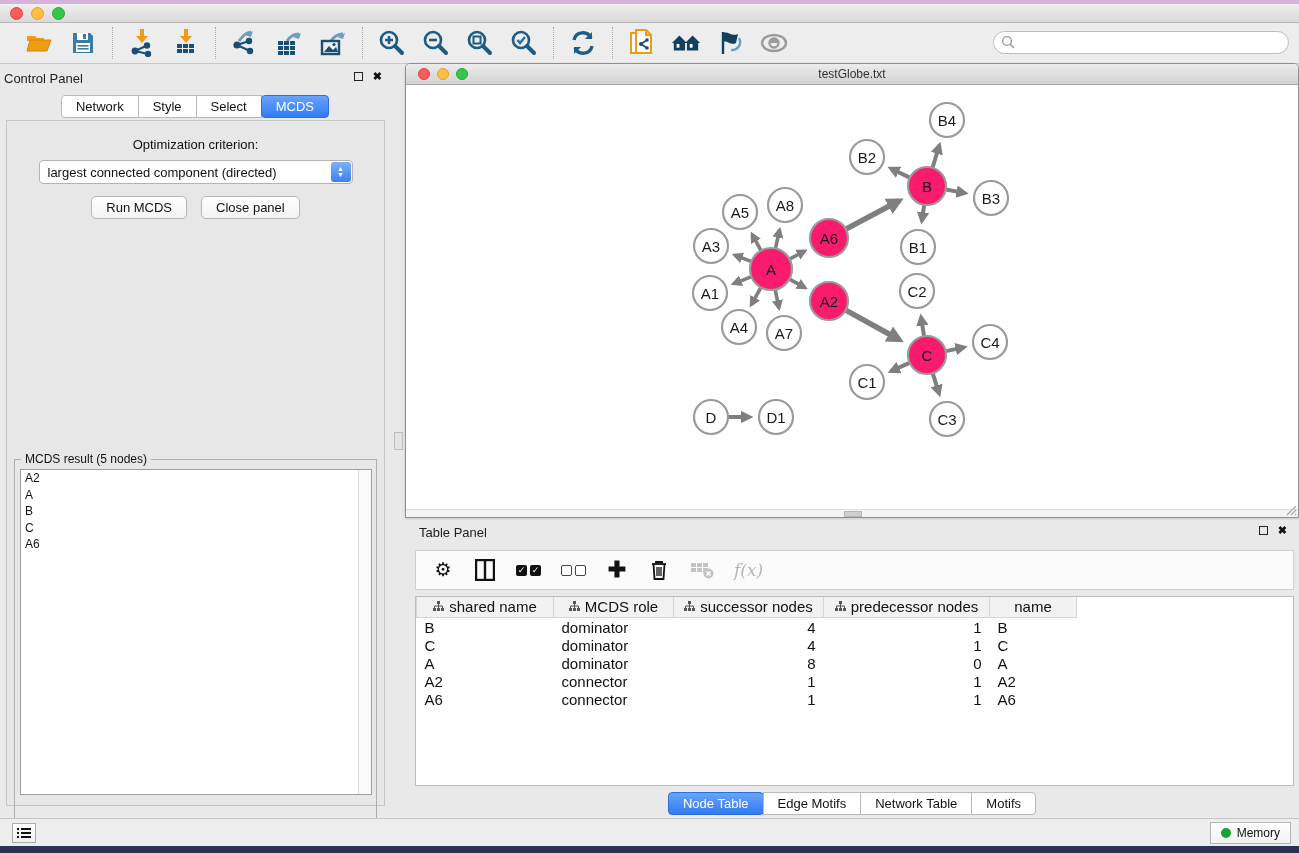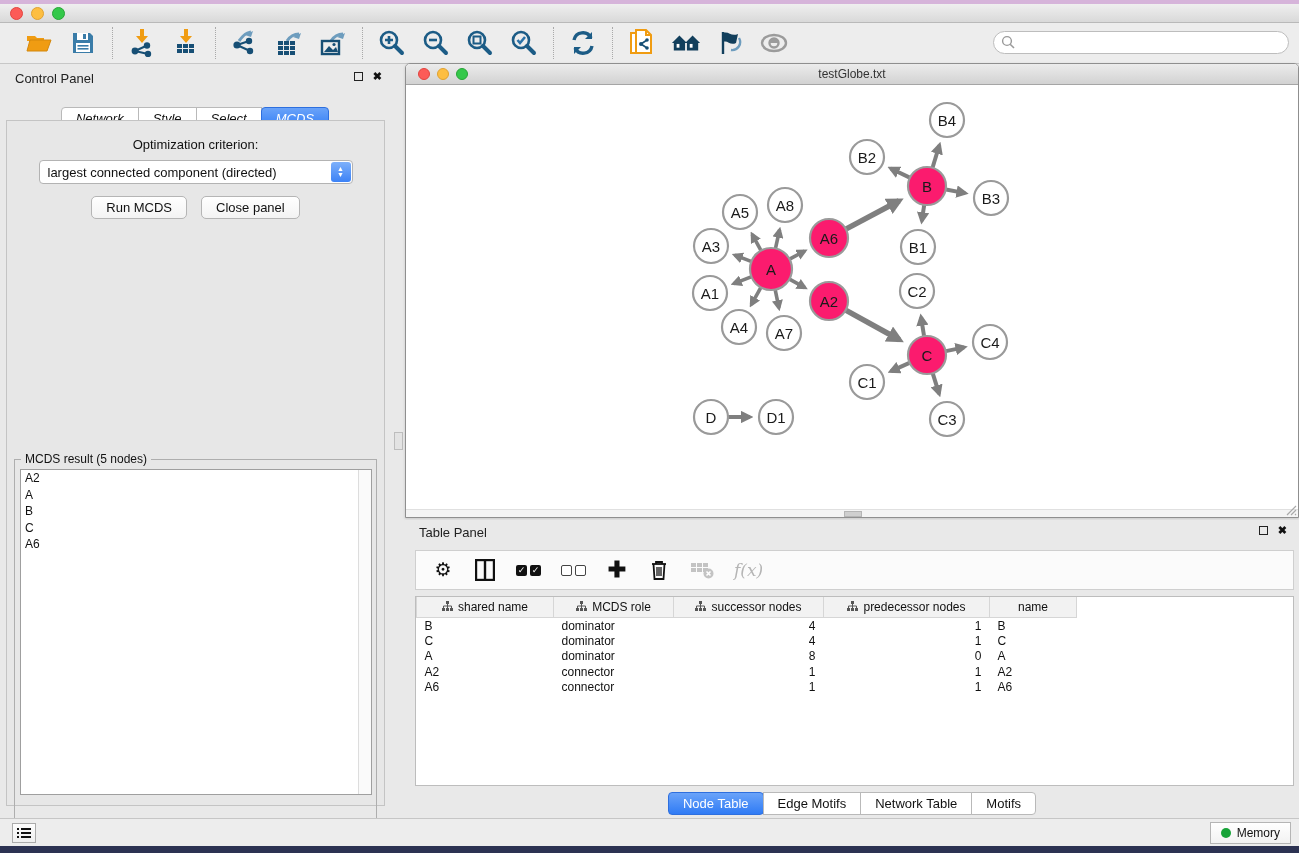--- a/index.html
+++ b/index.html
@@ -40,25 +40,25 @@
     width:296px; height:23px; border:1px solid #bdbdbd; border-radius:12px;
     background:#fff; display:flex; align-items:center; padding-left:7px;
   }
   .search-box input { border:none; outline:none; flex:1; font-size:12px; background:transparent; height:18px; }
   
   .control-panel {
     position:absolute; left:0; top:65px; width:390px; height:747px;
     background:#e9e9e9;
   }
   .panel-header { position:relative; height:26px; }
-  .panel-header .ph-title { position:absolute; left:15px; top:6px; font-size:13px; color:#222; }
+  .panel-header .ph-title { position:absolute; left:4px; top:6px; font-size:13px; color:#222; }
   .ph-icons { position:absolute; right:8px; top:6px; display:flex; gap:10px; align-items:center; }
   .float-box { width:9px; height:9px; border:1.5px solid #222; display:inline-block; }
   .close-x { font-size:11px; font-weight:bold; color:#111; line-height:11px; }
-  .ctrl-tabs { display:flex; justify-content:center; margin-top:16px;font-style:italic; }
+  .ctrl-tabs { display:flex; justify-content:center; margin-top:4px; }
   .seg-tab {
     font-size:13px; color:#111; background:#fff; border:1px solid #b9b9b9;
     padding:3px 14px; margin-left:-1px; cursor:default;
   }
   .seg-tab:first-child{ border-radius:4px 0 0 4px; margin-left:0; }
   .seg-tab:last-child{ border-radius:0 4px 4px 0; }
   .seg-tab.active {
     background:linear-gradient(#6aa3f9,#2f7bf5); color:#fff; border-color:#2e6fde;
     border-radius:4px;
   }
@@ -140,21 +140,21 @@
   .chk { width:11px; height:11px; border-radius:2px; display:inline-block; }
   .chk.on { background:#111; color:#fff; font-size:9px; line-height:11px; text-align:center; }
   .chk.off { border:1.5px solid #444; background:#fff; }
   .chk + .chk { margin-left:3px; }
   .plus-glyph { font-size:22px; font-weight:bold; color:#111; }
   .fx-glyph { font-family:"DejaVu Serif", serif; font-style:italic; font-size:17px; color:#b5b5b5; }
   .tp-table-wrap {
     position:absolute; left:10px; top:76px; right:5px; height:190px;
     background:#fff; border:1px solid #bdbdbd; overflow:hidden;
   }
-  table.data { border-collapse:collapse; table-layout:fixed; font-size:12px; color:#111; }
+  table.data { border-collapse:collapse; table-layout:fixed; font-size:15px; color:#111; }
   table.data th {
     background:#f2f2f2; border:1px solid #d6d6d6; border-top:none;
     font-weight:normal; height:20px; padding:0 4px; white-space:nowrap;
   }
   table.data th .th-inner { display:flex; align-items:center; justify-content:center; gap:5px; }
   table.data td { height:15.5px; padding:0 8px; white-space:nowrap; border:none; }
   table.data td.al { text-align:left; }
   table.data td.ar { text-align:right; }
   table.data tr.datarow td { padding-top:1px; }
   .tp-tabs { position:absolute; left:0; right:0; top:272px; display:flex; justify-content:center; }

